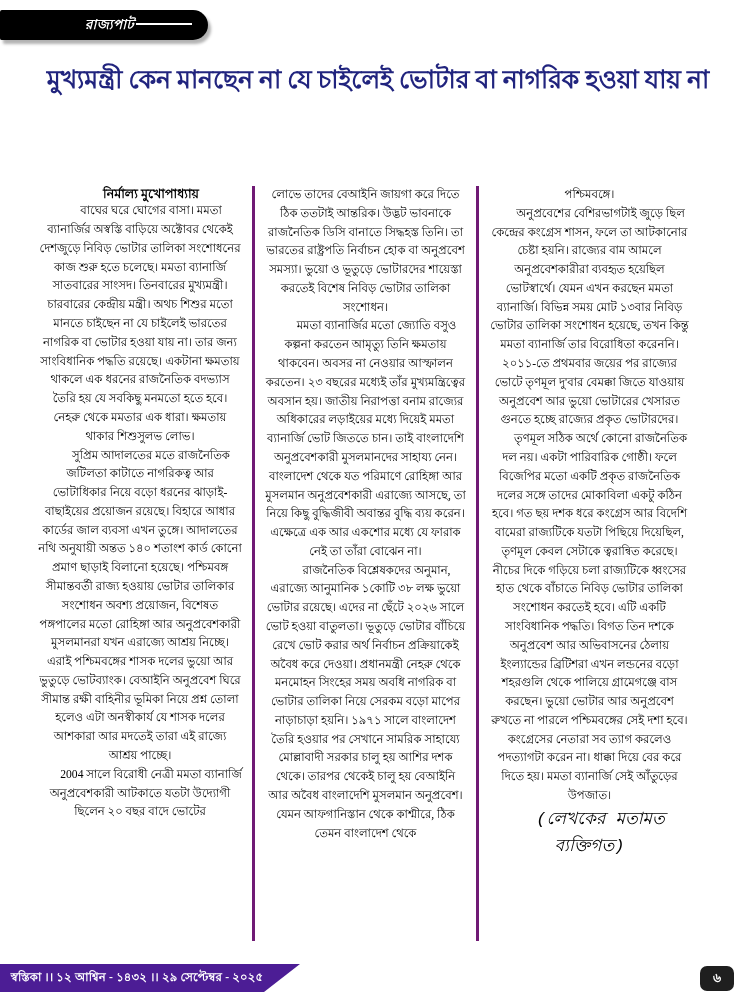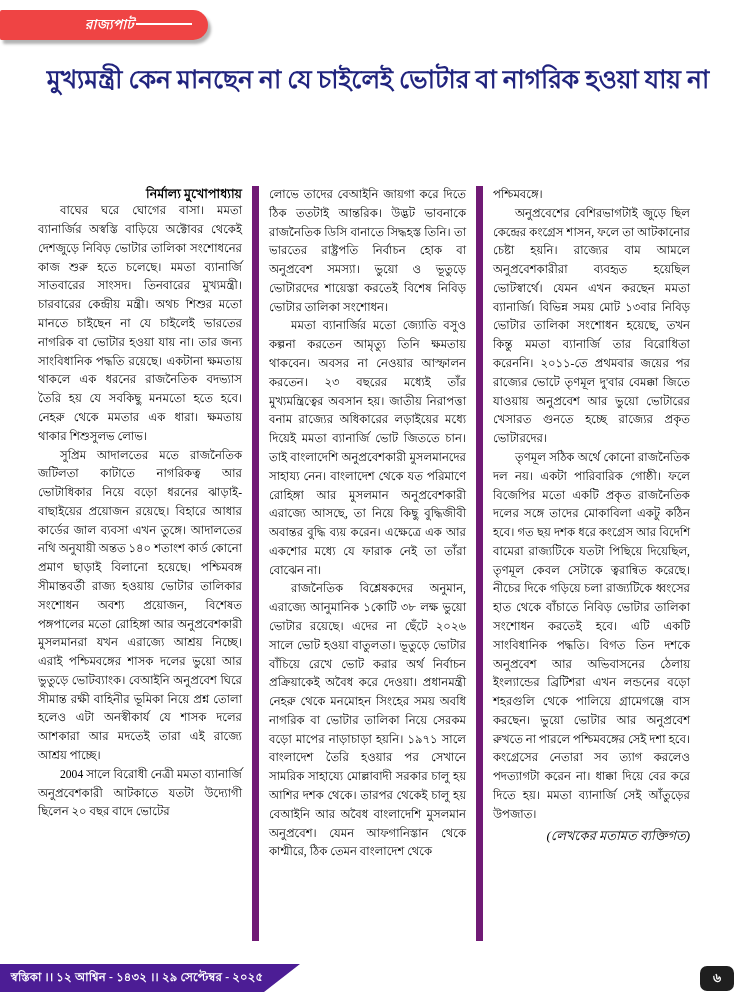--- a/index.html
+++ b/index.html
@@ -17,21 +17,21 @@
     color: #000000;
   }
 
   
   .masthead {
     position: absolute;
     left: 0;
     top: 10px;
     width: 208px;
     height: 30px;
-    background: #ef4444;
+    background: #000000;
     border-top-right-radius: 16px;
     border-bottom-right-radius: 16px;
     border-top-left-radius: 2px;
     border-bottom-left-radius: 2px;
     box-shadow: 3px 4px 3px rgba(0,0,0,0.30);
     display: flex;
     align-items: center;
     justify-content: flex-end;
     padding-right: 16px;
     box-sizing: border-box;
@@ -95,42 +95,44 @@
     position: relative;
     padding: 0 10px;
     box-sizing: border-box;
     font-size: 11.6px;
     line-height: 1.62;
     text-align: justify;
     text-justify: inter-word;
     hyphens: none;
   }
   .col + .col {
-    border-left: 7px solid #701a75;
+    border-left: 3px solid #701a75;
   }
   .col p {
     margin: 0;
     text-indent: 22px;
+    text-align: center;
   }
   .col p.noindent { text-indent: 0; }
 
   .byline {
     text-align: right;
     font-weight: 700;
     font-size: 12.6px;
     margin: 0 0 3px 0;
     text-indent: 0;
     line-height: 1.3;
   }
   .attribution {
     text-align: right;
     font-style: italic;
-    font-size: 13px;
+    font-size: 17px;
     margin-top: 14px;
     text-indent: 0;
+    font-family: Liberation Mono, monospace;
   }
 
   
   .footer-bar {
     position: absolute;
     left: 0;
     bottom: 12px;
     width: 300px;
     height: 28px;
     background: #4c1d95;

